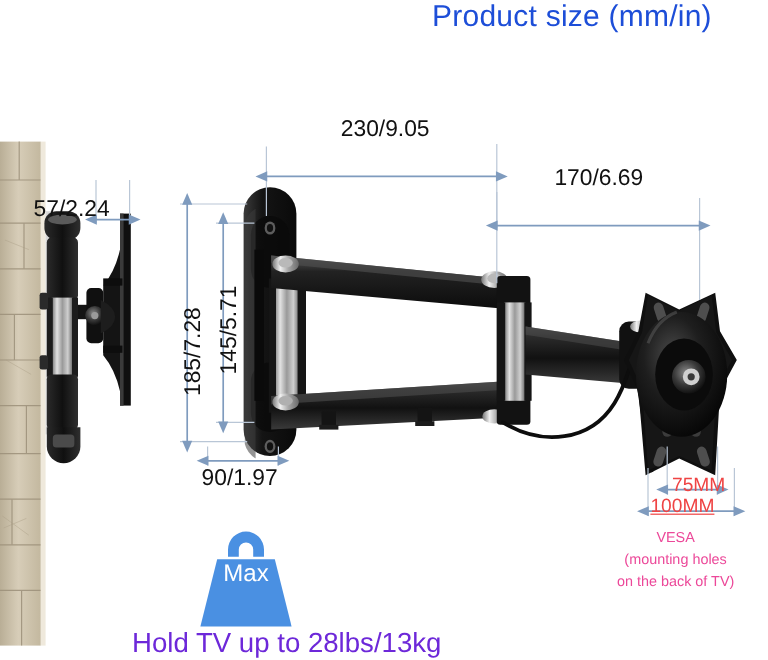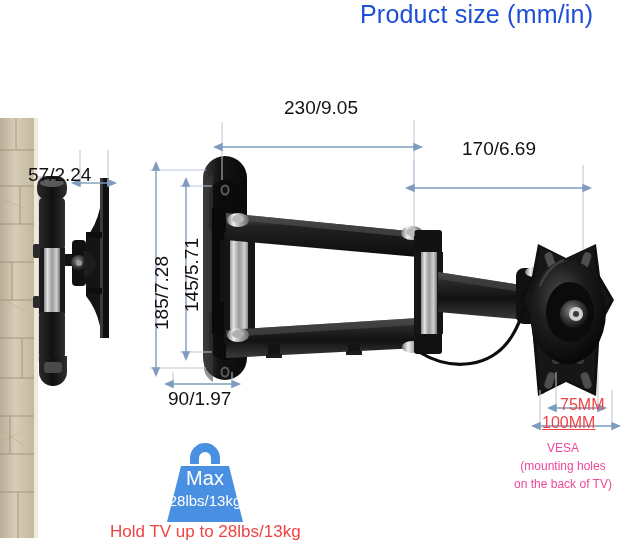--- a/index.html
+++ b/index.html
@@ -51,22 +51,22 @@
   .maxlbl{
     position:absolute;
     color:#ffffff;
     white-space:nowrap;
     text-align:center;
   }
   .maxlbl.big{font-size:20px;}
   .maxlbl.small{font-size:15px;}
   .holdtxt{
     position:absolute;
-    font-size:17px;
-    color:#ef4444;
+    font-size:23px;
+    color:#6d28d9;
     white-space:nowrap;
   }
 </style>
 </head>
 <body>
 
 <div id="stage">
 
   <div class="title">Product size (mm/in)</div>
 
@@ -359,17 +359,16 @@
   <div class="vesacap" style="left:486px;top:442px;width:154px;">VESA</div>
   <div class="vesacap" style="left:486px;top:460px;width:154px;">(mounting holes</div>
   <div class="vesacap" style="left:486px;top:478px;width:154px;">on the back of TV)</div>
 
   <svg class="layer" viewBox="0 0 640 550">
     <path d="M205 443 a15 15 0 0 1 15 15 v6 h-9 v-6 a6 6 0 0 0 -12 0 v6 h-9 v-6 a15 15 0 0 1 15 -15 z" fill="#4a90e2"></path>
     <path d="M181 466 h48 l14 56 h-76 z" fill="#4a90e2"></path>
   </svg>
 
   <div class="maxlbl big" style="left:165px;top:467px;width:80px;">Max</div>
-  <div class="maxlbl small" style="left:157px;top:492px;width:96px;">28lbs/13kg</div>
 
   <div class="holdtxt" style="left:110px;top:522px;">Hold TV up to 28lbs/13kg</div>
 
 </div>
 
 </body></html>

